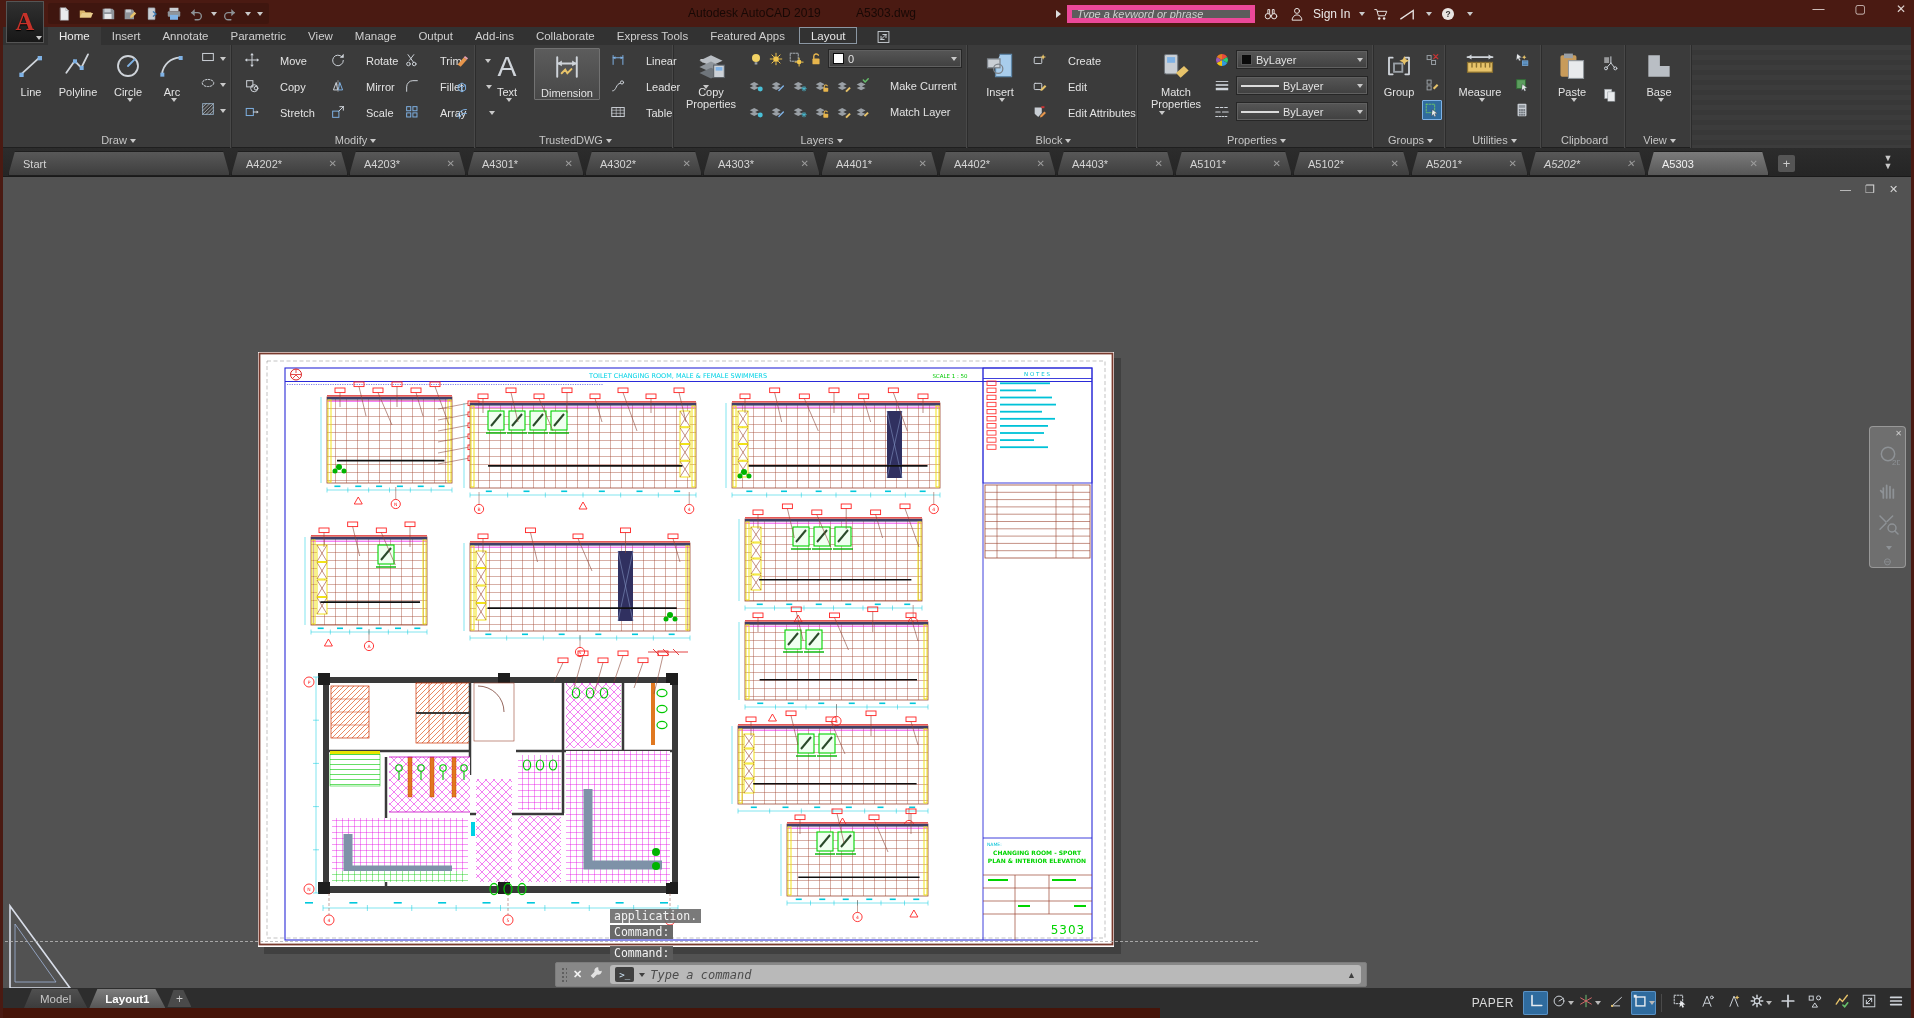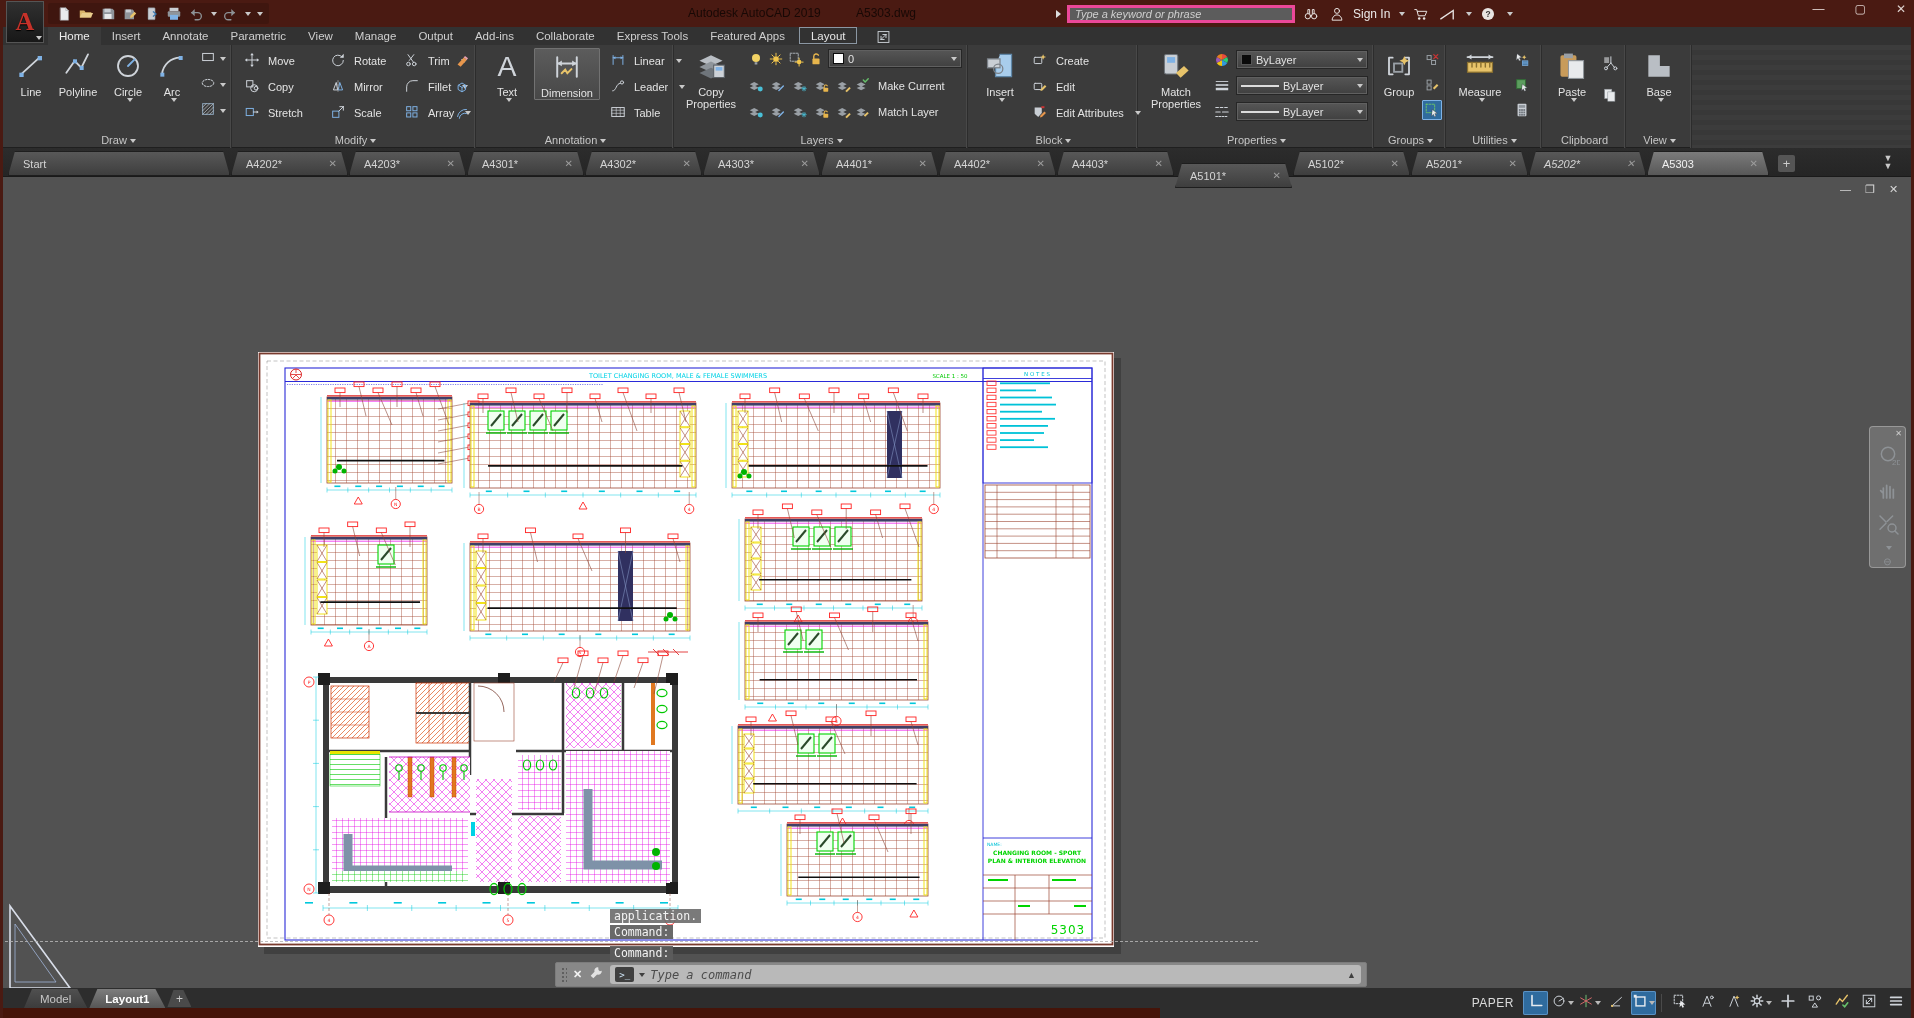--- a/index.html
+++ b/index.html
@@ -17,39 +17,39 @@
 .edgeR{position:absolute;right:0;top:0;width:3px;height:1018px;background:#4a1a12}
 
 .applogo{position:absolute;left:6px;top:1px;width:38px;height:42px;background:linear-gradient(#303030,#181818);border:1px solid #555;display:flex;align-items:center;justify-content:center;z-index:5}
 .applogo .A{font-size:26px;font-weight:bold;color:#c5322a;text-shadow:0 1px 1px #000;font-family:"Liberation Serif",serif}
 .applogo .lcaret{position:absolute;right:1px;bottom:2px}
 .qat{position:absolute;left:48px;top:3px;height:21px;display:flex;align-items:center;gap:3px;background:rgba(0,0,0,.14);border-radius:2px;padding:0 6px}
 .qbtn{width:19px;height:19px;display:flex;align-items:center;justify-content:center}
 .ttl{position:absolute;top:6px;font-size:12px;color:rgba(15,6,4,.85);white-space:nowrap}
 .searchwrap{position:absolute;left:1056px;top:3px;height:21px;display:flex;align-items:center;gap:6px;color:#e6e2e0}
 .sarrow{width:0;height:0;border-top:4px solid transparent;border-bottom:4px solid transparent;border-left:5px solid #ddd}
-.sinput{width:228px;height:18px;background:#5c5c5c;border:3px solid #ec4899;color:#d8d8d8;font-style:italic;font-size:11px;padding:0 5px;font-family:"Liberation Sans",sans-serif}
+.sinput{width:188px;height:18px;background:#5c5c5c;border:5px solid #ec4899;color:#d8d8d8;font-style:italic;font-size:11px;padding:0 5px;font-family:"Liberation Sans",sans-serif}
 .sinput::placeholder{color:#cfcfcf}
 .tbtxt{font-size:12px;color:#eceae9}
 .winbtns{position:absolute;right:8px;top:2px;display:flex;gap:30px;color:#ded2ce;font-size:12px}
 .winbtns span{cursor:default}
 .caret{width:0;height:0;border-left:3.5px solid transparent;border-right:3.5px solid transparent;border-top:4px solid #c9c9c9;display:inline-block;margin-left:3px;vertical-align:middle}
 
 #rtabs{position:absolute;left:48px;top:27px;height:18px;display:flex;font-size:11.5px;color:#cfcfcf}
 .rtab{padding:0 11px;display:flex;align-items:center;white-space:nowrap}
 .rtab.active{background:#3b3b3b;color:#ececec}
 .rtab.boxed{border:1px solid #8b97a3;color:#e6e6e6;margin-left:3px;height:17px}
 .rext{position:absolute;left:876px;top:29px}
 
 .panel{position:absolute;top:45px;height:103px;border-right:1px solid #2c2c2c;box-shadow:inset -1px 0 0 #484848}
 .plabel{position:absolute;bottom:2px;left:0;right:0;text-align:center;font-size:11px;color:#c6c6c6;white-space:nowrap}
 .bigbtn{position:absolute;top:3px;display:flex;flex-direction:column;align-items:center;color:#e3e3e3;font-size:11px;line-height:12px;text-align:center}
 .bigbtn .bicon{height:36px;display:flex;align-items:center;justify-content:center;margin-bottom:2px}
 .bigbtn.hl{background:linear-gradient(#5c5c5c,#474747);border:1px solid #727272;border-radius:1px;padding:0 17px}
-.smallrow{position:absolute;display:flex;align-items:center;gap:8px;color:#e3e3e3;font-size:11px;height:20px;white-space:nowrap}
+.smallrow{position:absolute;display:flex;align-items:center;gap:20px;color:#e3e3e3;font-size:11px;height:20px;white-space:nowrap}
 .sbtn{position:absolute;width:26px;height:20px;display:flex;align-items:center;justify-content:center;gap:1px}
 .dd{position:absolute;height:19px;background:linear-gradient(#565656,#404040);border:1px solid #262626;box-shadow:inset 0 0 0 1px #606060;display:flex;align-items:center;font-size:11px;color:#e3e3e3;padding:0 4px;gap:4px}
 .dd .caret{margin-left:auto}
 .swatchW{width:11px;height:11px;background:#fff;border:1px solid #0c0c0c}
 .swatchB{width:11px;height:11px;background:#0a0a0a;border:1px solid #555}
 .linegfx{flex:0 0 38px;height:2px;background:#dcdcdc}
 .icbox{width:20px;height:20px;display:flex;align-items:center;justify-content:center}
 .icbox.hlb{background:#2f6b9e;border:1px solid #7fb2e5;border-radius:1px}
 
 .ftab{position:absolute;top:3px;height:25px;background:linear-gradient(#585858,#3e3e3e);border:1px solid #1e1e1e;clip-path:polygon(7px 0,calc(100% - 7px) 0,100% 100%,0 100%);display:flex;align-items:center;font-size:11px;color:#d4d4d4;padding:0 10px 0 14px}
@@ -421,21 +421,21 @@
         <span>Leader</span>
         <span class="caret"></span>
       </div>
     <div class="smallrow" style="left:132px;top:58px">
         <span><svg viewBox="0 0 18 18" width="16" height="16" stroke-width="1.1" stroke-linecap="round" fill="none">
             <rect x="2" y="4" width="14" height="10" fill="none" stroke="#cfd4da"></rect>
             <path d="M2 7h14M2 10.5h14M7 4v10M11.5 4v10" stroke="#cfd4da" stroke-width=".7"></path>
           </svg></span>
         <span>Table</span>
       </div>
-    <div class="plabel"><span>Annotation</span><span class="caret"></span></div>
+    <div class="plabel"><span>TrustedDWG</span><span class="caret"></span></div>
   </div>
 
   <div class="panel" style="left:676px;width:292px">
     <div class="bigbtn" style="left:4px;width:62px">
         <span class="bicon">
           <svg viewBox="0 0 18 18" width="32" height="32" stroke-width="1.1" stroke-linecap="round" fill="none">
             <path d="M2.5 6l6.5-3 6.5 3-6.5 3z" fill="#b9bec4"></path>
             <path d="M2.5 9.5l6.5-3 6.5 3-6.5 3z" fill="#8f959b"></path>
             <path d="M2.5 13l6.5-3 6.5 3-6.5 3z" fill="#6f757b"></path>
             <rect x="10.5" y="8.5" width="6" height="7" fill="#cdd2d8" stroke="#5b6167" stroke-width=".6"></rect>
@@ -799,21 +799,21 @@
         <span class="ftx">✕</span>
       </div>
       <div class="ftab" style="left: 939px; top: 151px; width: 117px;">
         <span class="lbl">A4402*</span>
         <span class="ftx">✕</span>
       </div>
       <div class="ftab" style="left: 1057px; top: 151px; width: 117px;">
         <span class="lbl">A4403*</span>
         <span class="ftx">✕</span>
       </div>
-      <div class="ftab" style="left: 1175px; top: 151px; width: 117px; margin-top: 12px;">
+      <div class="ftab" style="left: 1175px; top: 151px; width: 117px;">
         <span class="lbl">A5101*</span>
         <span class="ftx">✕</span>
       </div>
       <div class="ftab" style="left: 1293px; top: 151px; width: 117px;">
         <span class="lbl">A5102*</span>
         <span class="ftx">✕</span>
       </div>
       <div class="ftab" style="left: 1411px; top: 151px; width: 117px;">
         <span class="lbl">A5201*</span>
         <span class="ftx">✕</span>

